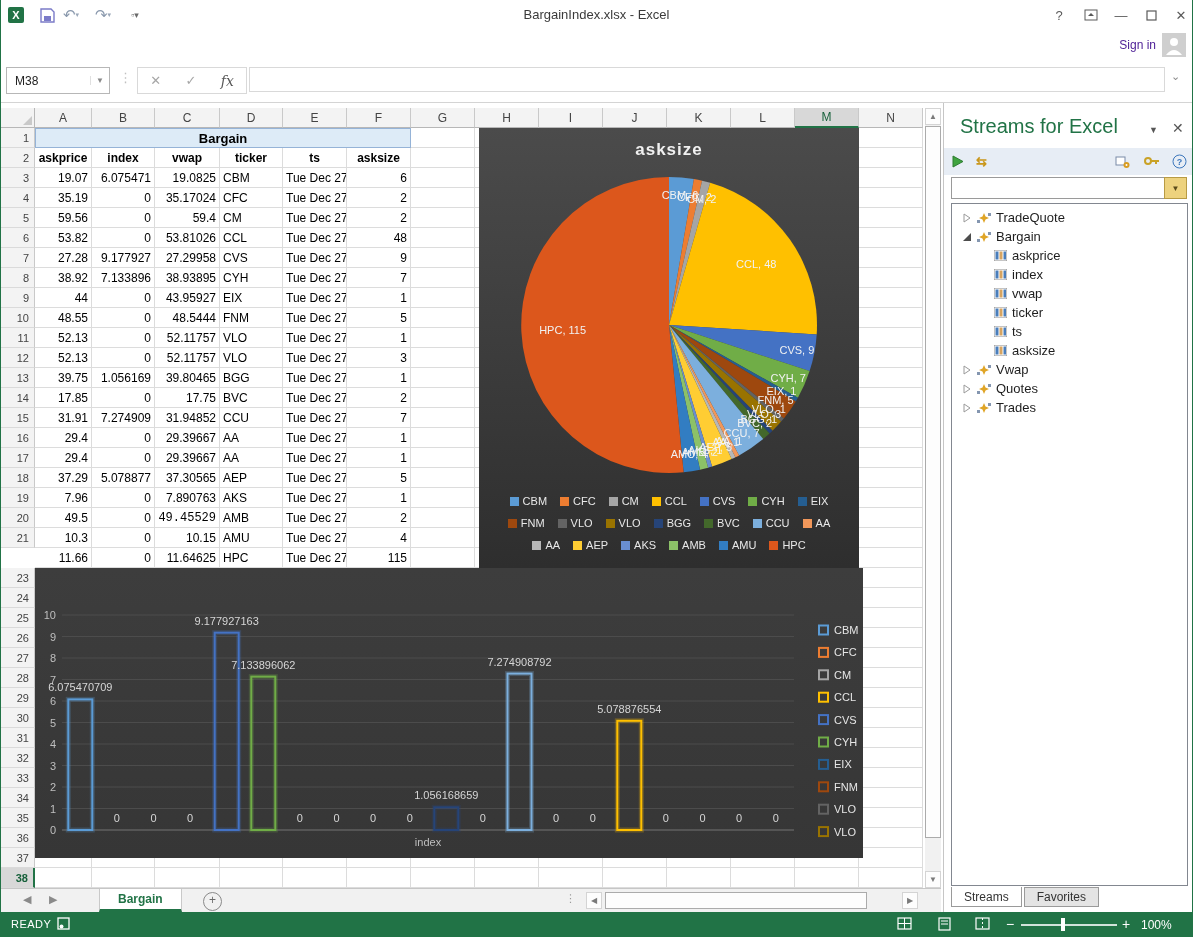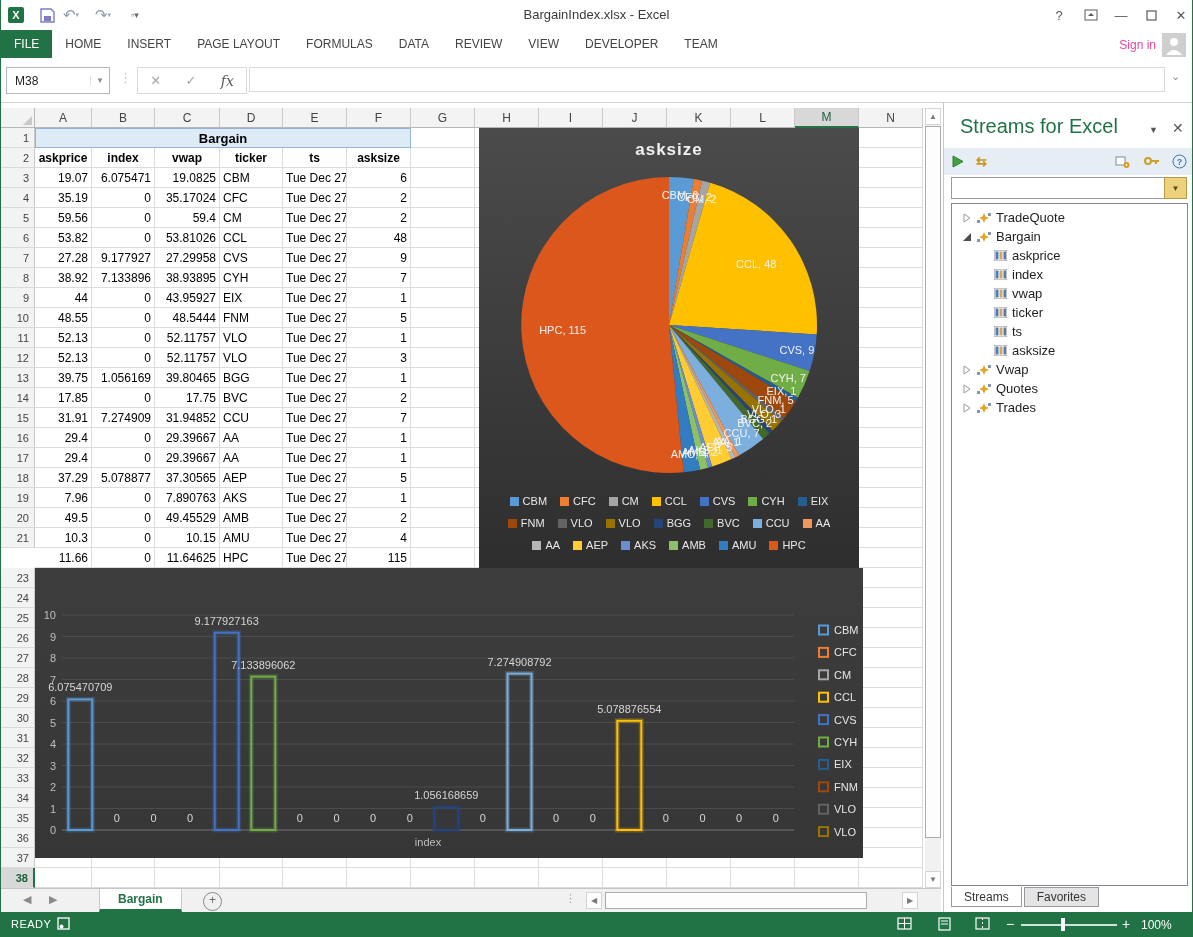--- a/index.html
+++ b/index.html
@@ -9,21 +9,21 @@
   
   .titlebar{left:0;top:0;width:100%;height:30px;background:#FFFFFF;}
   .qat-ic{top:5px;width:20px;height:20px;display:flex;align-items:center;justify-content:center;color:#8A99AD;font-size:15px;cursor:default;}
   .tb-title{top:7px;left:50%;transform:translateX(-50%);font-size:13px;color:#3A3A3A;}
   .tb-btn{top:6px;width:24px;height:18px;display:flex;align-items:center;justify-content:center;color:#5A5A5A;font-size:13px;}
   .mini-drop{font-size:7px;color:#9AA7B8;}
   
   .ribbonrow{left:0;top:30px;width:100%;height:28px;background:#FFFFFF;display:flex;align-items:stretch;}
   .rtab{padding:0 13px;display:flex;align-items:center;font-size:12px;color:#444;cursor:default;}
   .rtab.active{background:#217346;color:#FFFFFF;}
-  .signin{top:38px;right:36px;font-size:12px;color:#ec4899;margin-left:46px;}
+  .signin{top:38px;right:36px;font-size:12px;color:#4c1d95;margin-left:46px;}
   .avatar{top:33px;right:6px;width:24px;height:24px;background:#CFCFCF;}
   
   .fbar{left:0;top:58px;width:100%;height:44px;background:#FFFFFF;border-bottom:1px solid #D4D4D4;}
   .namebox{left:5px;top:9px;width:102px;height:25px;border:1px solid #B7B7B7;background:#FFF;display:flex;align-items:center;}
   .namebox .val{flex:1;padding-left:8px;font-size:12px;color:#222;}
   .namebox .dd{width:18px;text-align:center;color:#8A8A8A;font-size:8px;border-left:1px solid #E0E0E0;}
   .grip{left:118px;top:12px;color:#C0C0C0;font-size:13px;letter-spacing:1px;}
   .fxbox{left:136px;top:9px;width:108px;height:25px;border:1px solid #D9D9D9;background:#FFF;display:flex;align-items:center;justify-content:space-around;}
   .fxbox span{font-size:13px;color:#A6A6A6;}
   .fxbox .fx{font-family:"DejaVu Serif",serif;font-style:italic;color:#595959;font-size:14px;}
@@ -127,32 +127,20 @@
   </span>
   <span class="abs tb-btn" style="left:1108px">—</span>
   <span class="abs tb-btn" style="left:1138px">
     <svg width="11" height="11">
           <rect x="1" y="1" width="9" height="9" fill="none" stroke="#5A5A5A" stroke-width="1.2"></rect>
         </svg>
   </span>
   <span class="abs tb-btn" style="left:1168px">✕</span>
 </div>
 
-<div class="abs ribbonrow" id="ribbon-tabs">
-      <div class="rtab active">FILE</div>
-      <div class="rtab">HOME</div>
-      <div class="rtab">INSERT</div>
-      <div class="rtab">PAGE LAYOUT</div>
-      <div class="rtab">FORMULAS</div>
-      <div class="rtab">DATA</div>
-      <div class="rtab">REVIEW</div>
-      <div class="rtab">VIEW</div>
-      <div class="rtab">DEVELOPER</div>
-      <div class="rtab">TEAM</div>
-    </div>
 <span class="abs signin">Sign in</span>
 <span class="abs avatar">
   <svg width="24" height="24">
         <rect width="24" height="24" fill="#CFCFCF"></rect>
         <circle cx="12" cy="9" r="4" fill="#FFF"></circle>
         <path d="M4 22 q8 -10 16 0 z" fill="#FFF"></path>
       </svg>
 </span>
 
 <div class="abs fbar">
@@ -383,21 +371,21 @@
           <div class="tcell num" style="width: 57px;">7.96</div>
           <div class="tcell num" style="width: 63px;">0</div>
           <div class="tcell num" style="width: 65px;">7.890763</div>
           <div class="tcell" style="width: 63px;">AKS</div>
           <div class="tcell" style="width: 64px;">Tue Dec 27</div>
           <div class="tcell num" style="width: 64px;">1</div>
         </div>
         <div class="abs trow" style="top: 405px;">
           <div class="tcell num" style="width: 57px;">49.5</div>
           <div class="tcell num" style="width: 63px;">0</div>
-          <div class="tcell num" style="width: 65px;">49.45529</div>
+          <div class="tcell num" style="width: 65px; font-family: Liberation Mono, monospace;">49.45529</div>
           <div class="tcell" style="width: 63px;">AMB</div>
           <div class="tcell" style="width: 64px;">Tue Dec 27</div>
           <div class="tcell num" style="width: 64px;">2</div>
         </div>
         <div class="abs trow" style="top: 425px;">
           <div class="tcell num" style="width: 57px;">10.3</div>
           <div class="tcell num" style="width: 63px;">0</div>
           <div class="tcell num" style="width: 65px;">10.15</div>
           <div class="tcell" style="width: 63px;">AMU</div>
           <div class="tcell" style="width: 64px;">Tue Dec 27</div>

